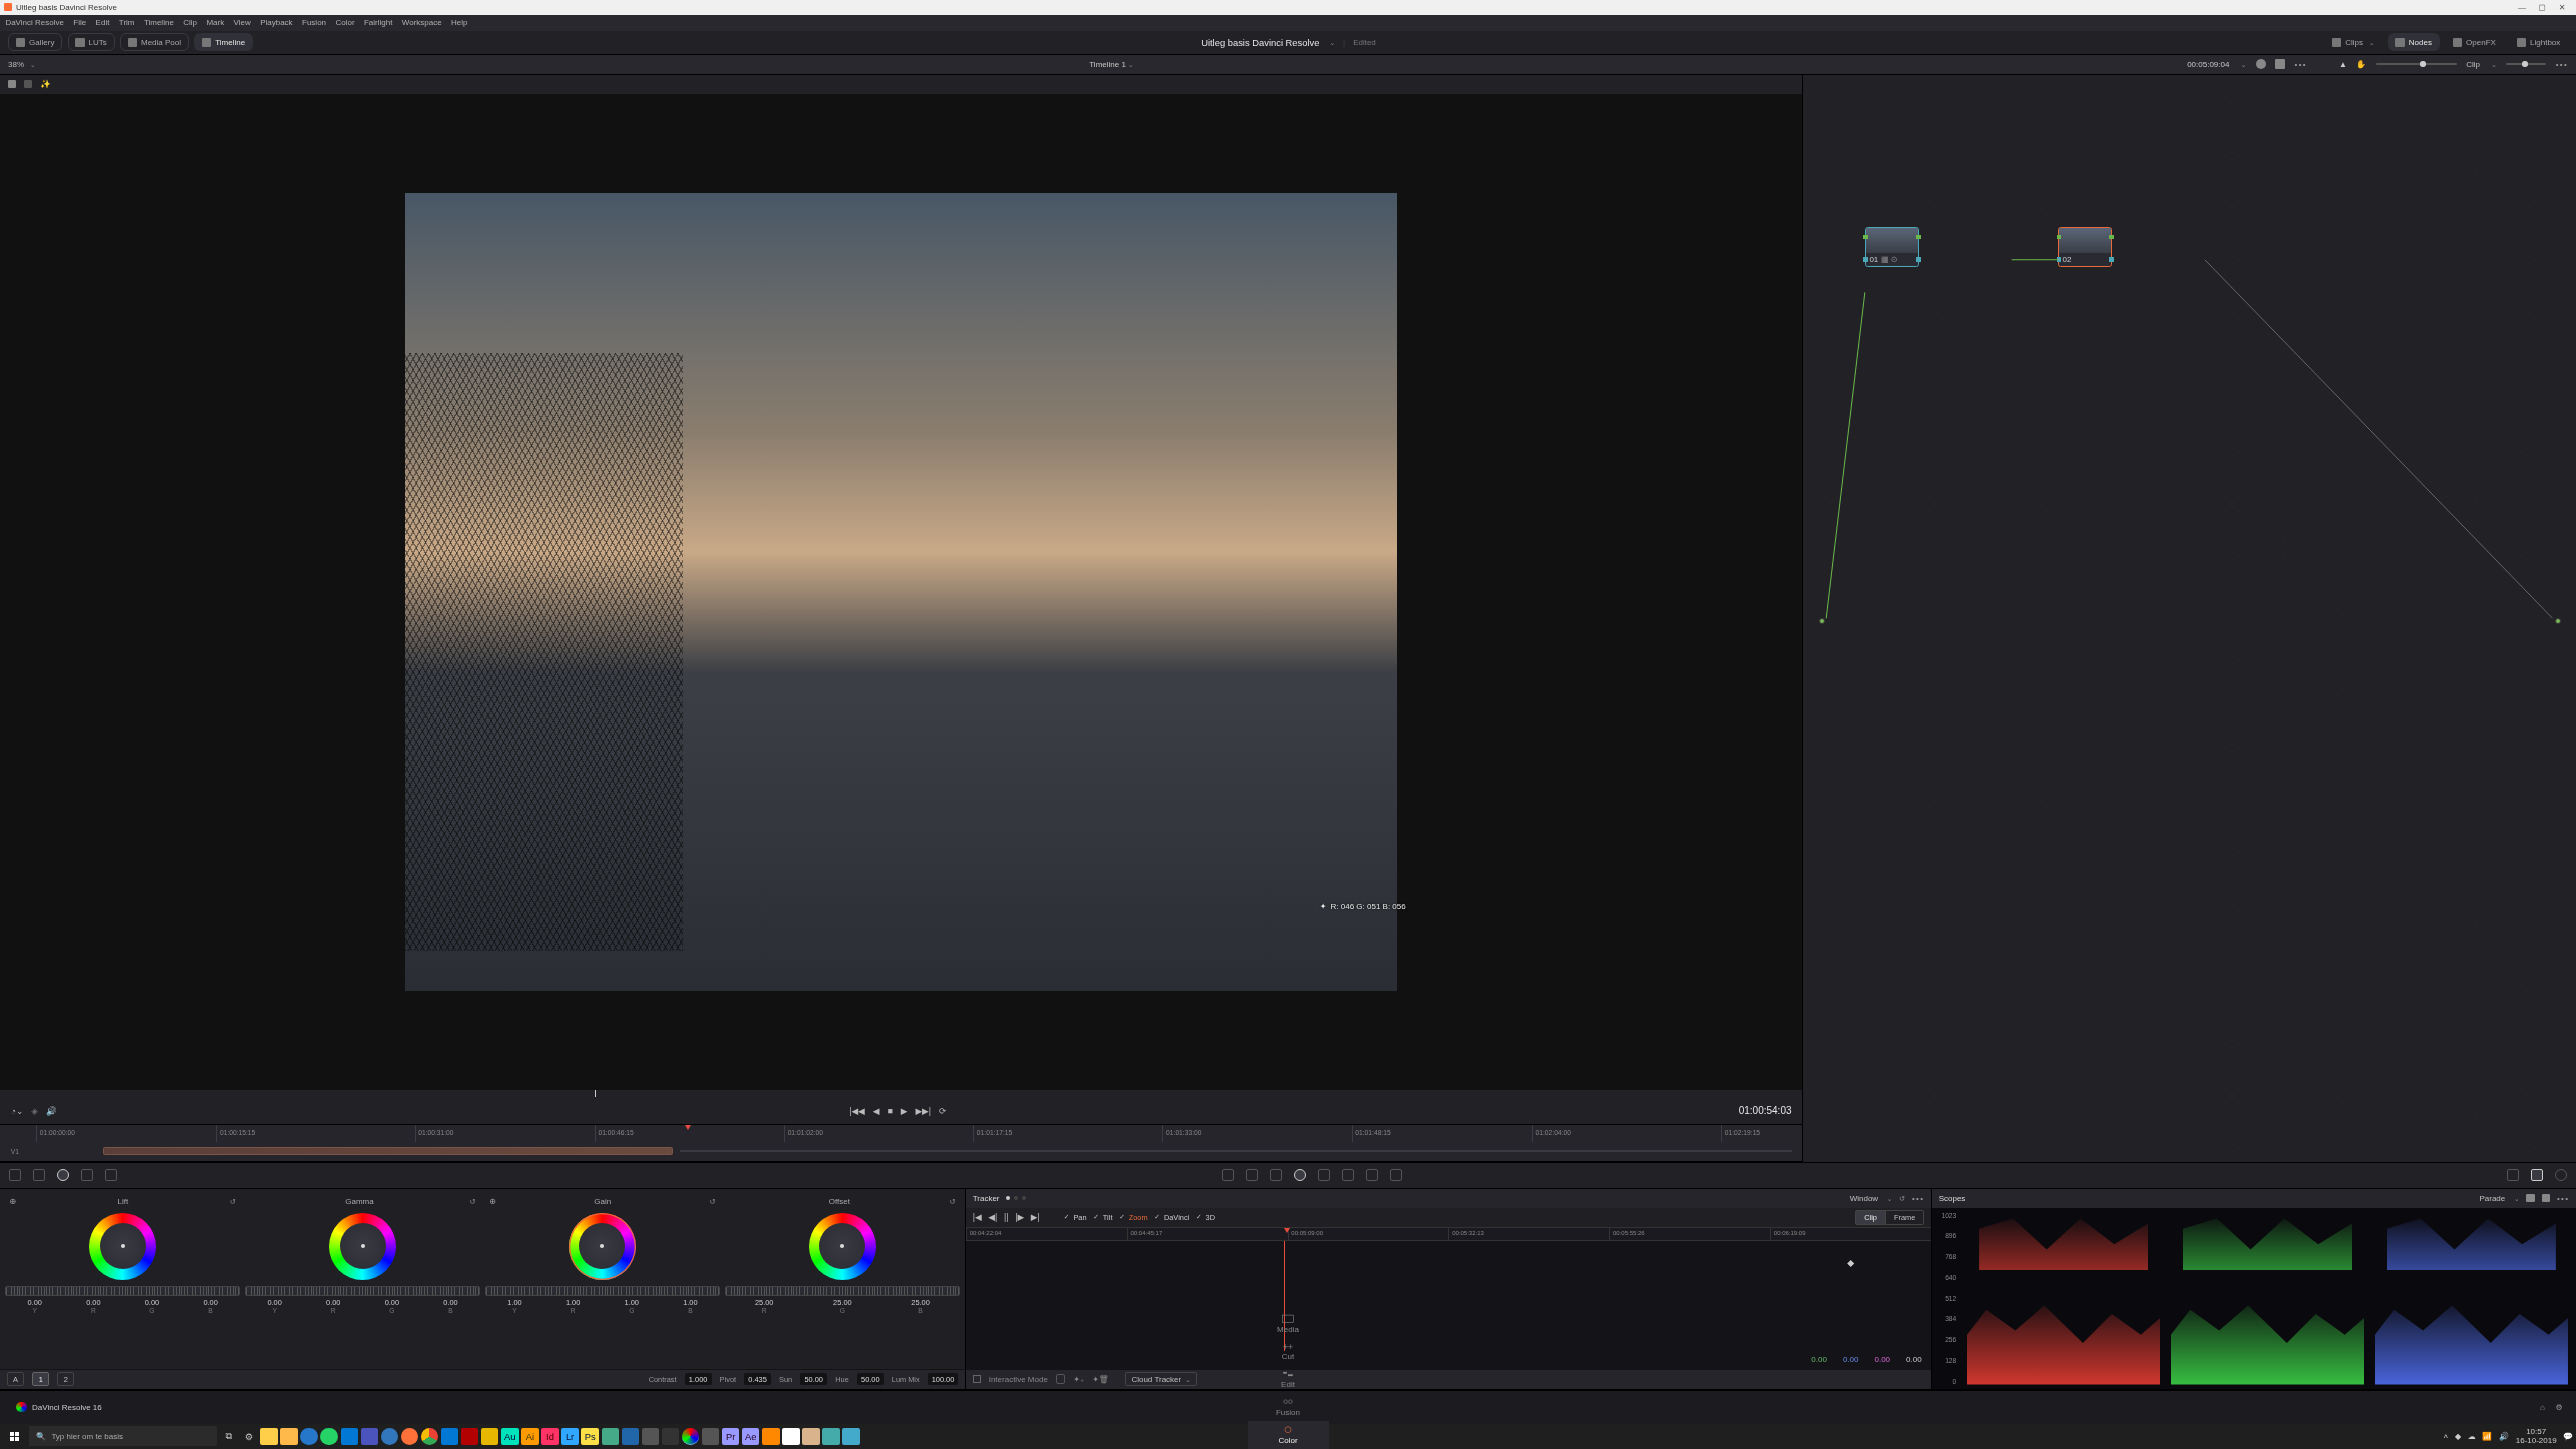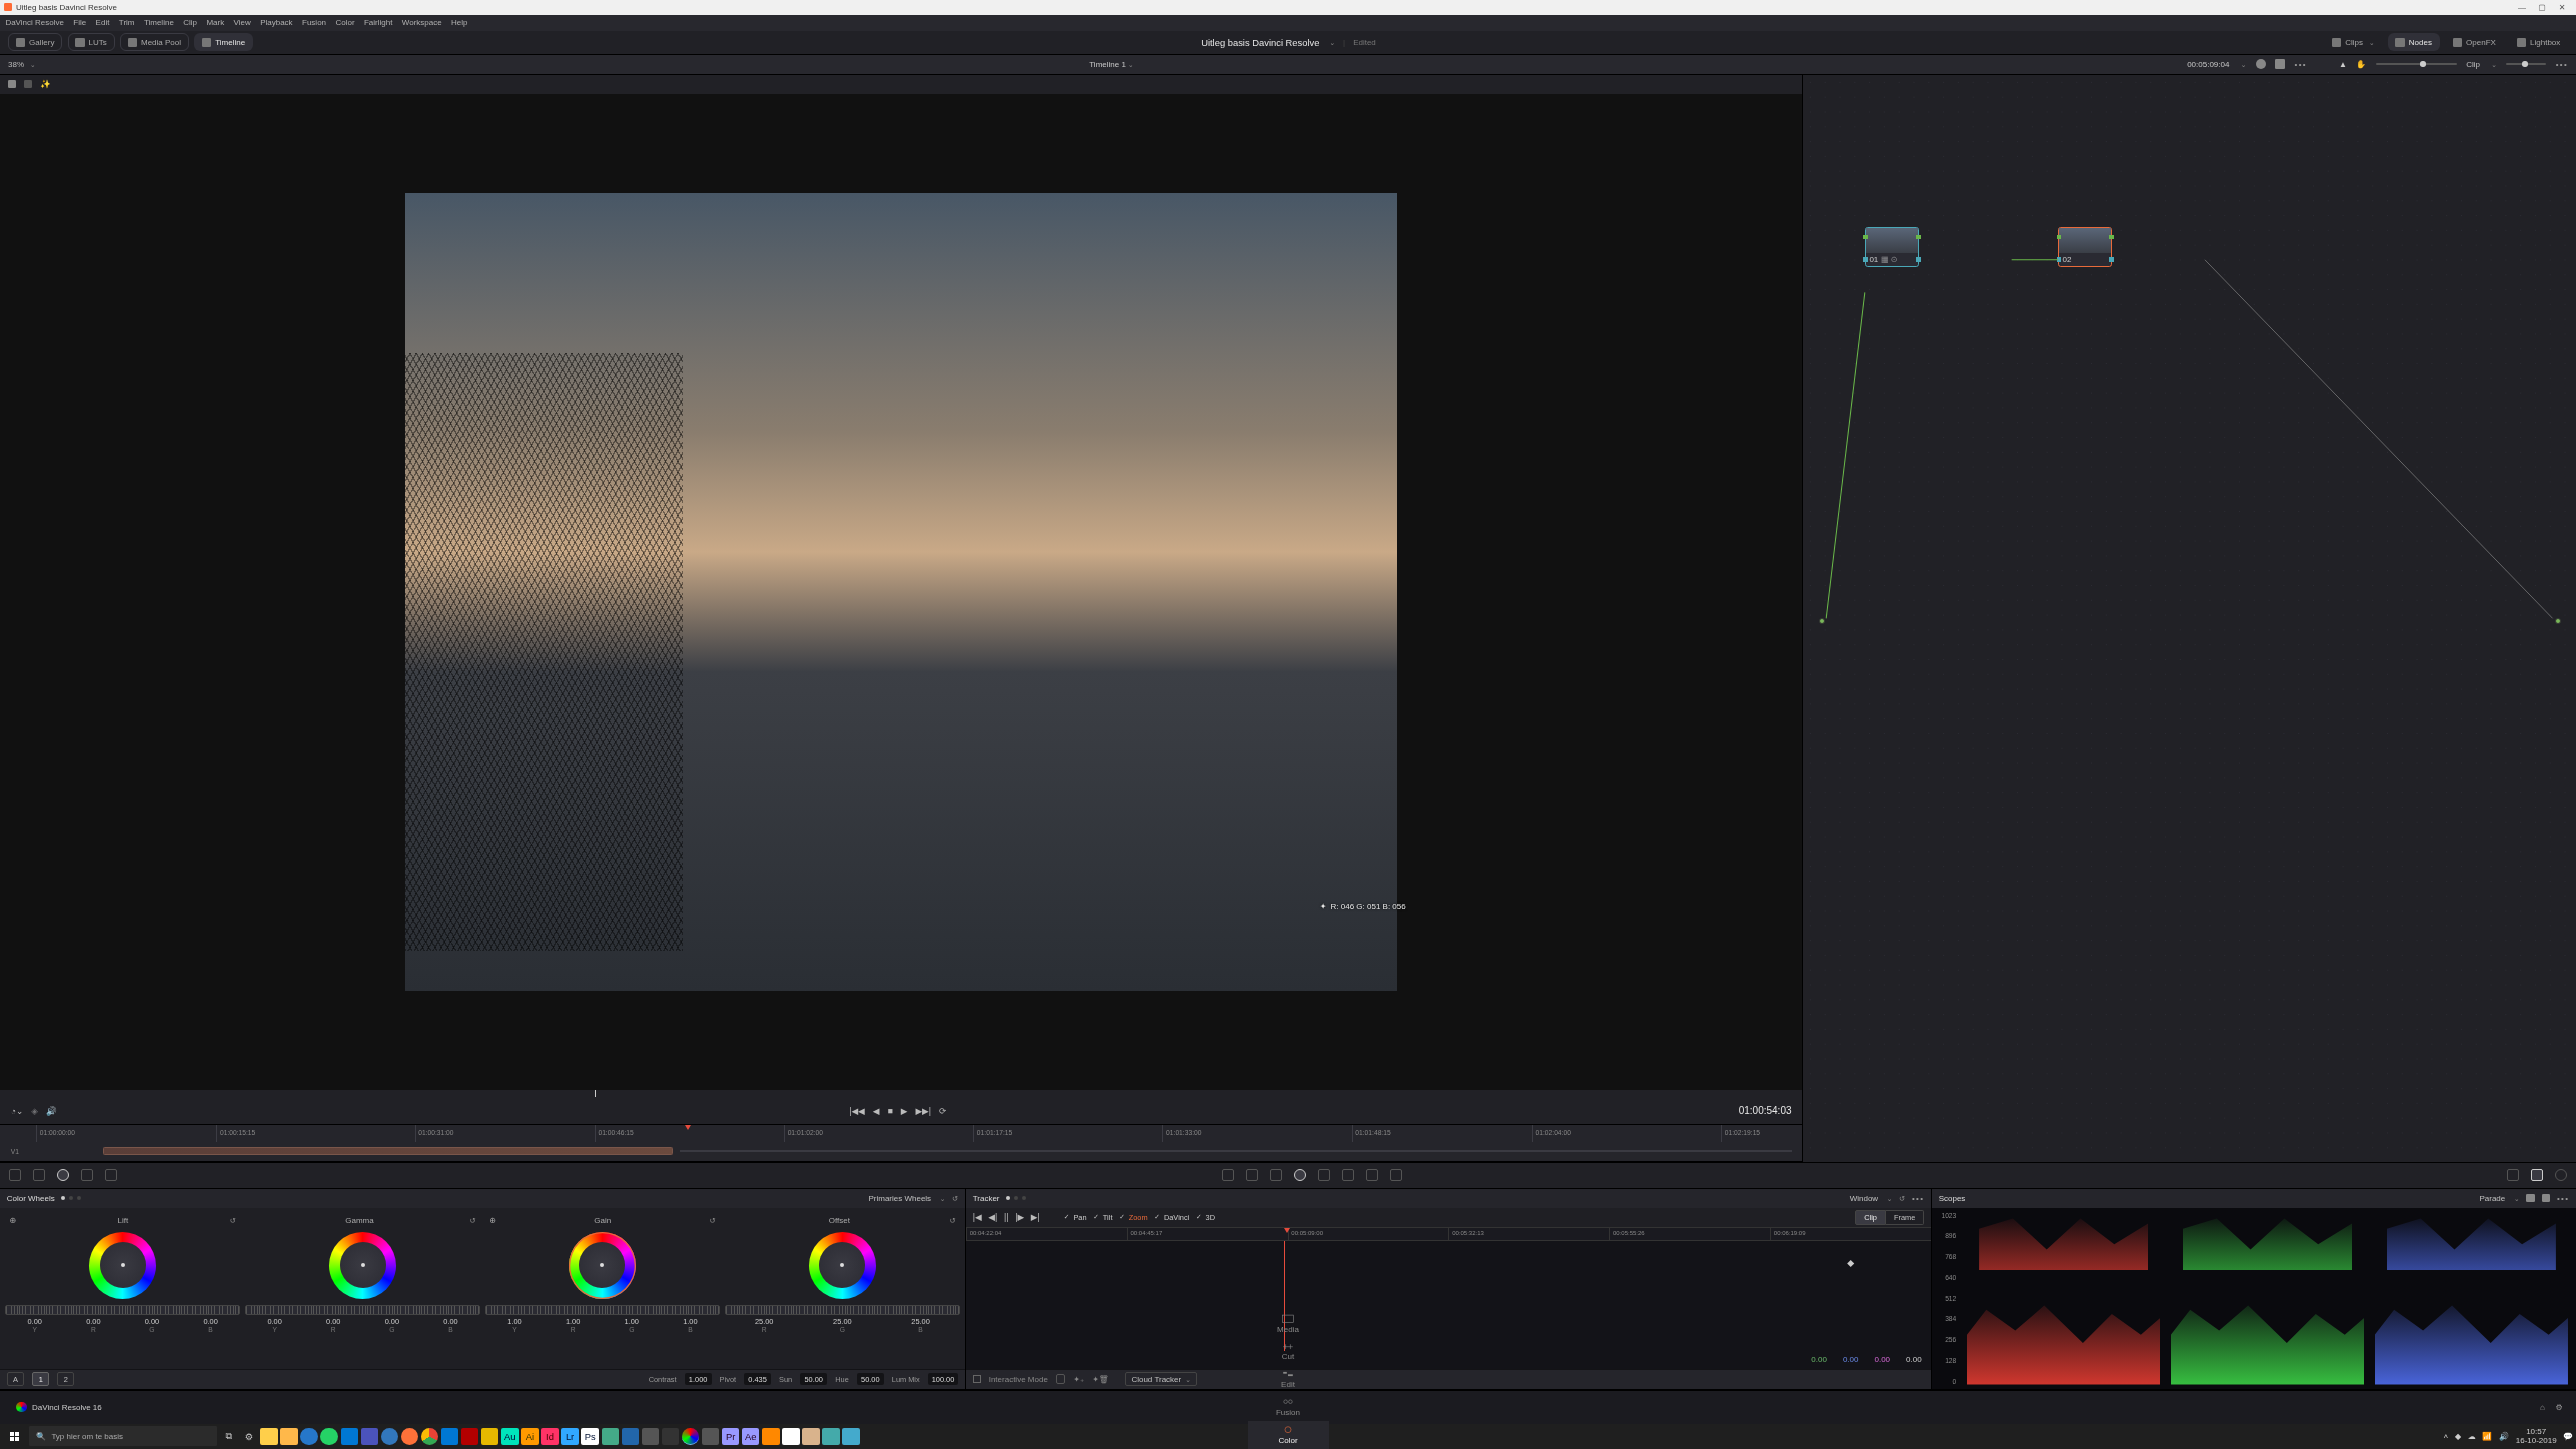--- a/index.html
+++ b/index.html
@@ -392,32 +392,20 @@
     <span class="mid-ico"></span>
     <span class="grow"></span>
     <span class="mid-ico"></span>
     <span class="mid-ico active"></span>
     <span class="mid-ico round"></span>
   </div>
 
   <div class="bottom-split">
 
     <div class="panel wheels-panel">
-      <div class="panel-hdr">
-        <span class="panel-title">Color Wheels</span>
-        <div class="pager-dots">
-            <span class="pager-dot on"></span>
-            <span class="pager-dot"></span>
-            <span class="pager-dot"></span>
-          </div>
-        <span class="grow"></span>
-        <span>Primaries Wheels</span>
-          <span class="chev"></span>
-        <span class="reset-ico"></span>
-      </div>
       <div class="wheels-row">
 
         <div class="wheel-col">
           <div class="wheel-hdr">
               <span>⊕</span>
               <span>Lift</span>
               <span class="reset-ico"></span>
             </div>
           <div class="wheel">
               <div class="wheel-cursor"></div>
@@ -728,21 +716,21 @@
     <div class="tb-ico" style="background:#3277bc;border-radius:50%"></div>
     <div class="tb-ico" style="background:#ff7139;border-radius:50%"></div>
     <div class="tb-ico" style="background:conic-gradient(#ea4335 0 33%,#34a853 33% 66%,#fbbc05 66% 100%);border-radius:50%"></div>
     <div class="tb-ico" style="background:#0078d4"></div>
     <div class="tb-ico" style="background:#b30000"></div>
     <div class="tb-ico" style="background:#e6b800"></div>
     <div class="tb-ico" style="background:#00e4bb;color:#003">Au</div>
     <div class="tb-ico" style="background:#ff9a00;color:#330">Ai</div>
     <div class="tb-ico" style="background:#ff3366;color:#400">Id</div>
     <div class="tb-ico" style="background:#31a8ff;color:#013">Lr</div>
-    <div class="tb-ico" style="background:#ffffff;color:#013">Ps</div>
+    <div class="tb-ico" style="background:#fde047;color:#013">Ps</div>
     <div class="tb-ico" style="background:#4a8"></div>
     <div class="tb-ico" style="background:#26a"></div>
     <div class="tb-ico" style="background:#555"></div>
     <div class="tb-ico" style="background:#333"></div>
     <div class="tb-ico" style="background:conic-gradient(red,blue,lime,red);border-radius:50%;border-bottom:1.3px solid #76b9ed"></div>
     <div class="tb-ico" style="background:#555"></div>
     <div class="tb-ico" style="background:#9999ff;color:#202">Pr</div>
     <div class="tb-ico" style="background:#9999ff;color:#202">Ae</div>
     <div class="tb-ico" style="background:#ff8800"></div>
     <div class="tb-ico" style="background:#fff"></div>

